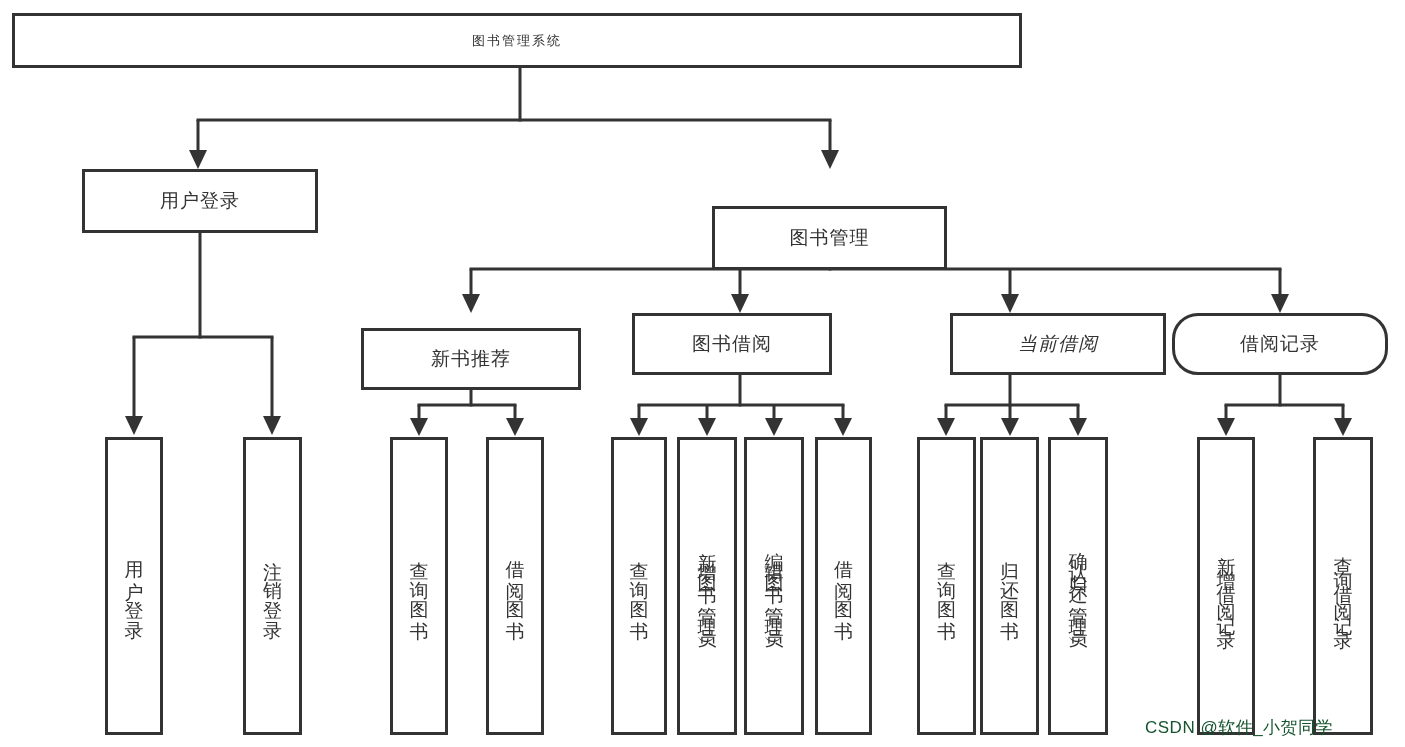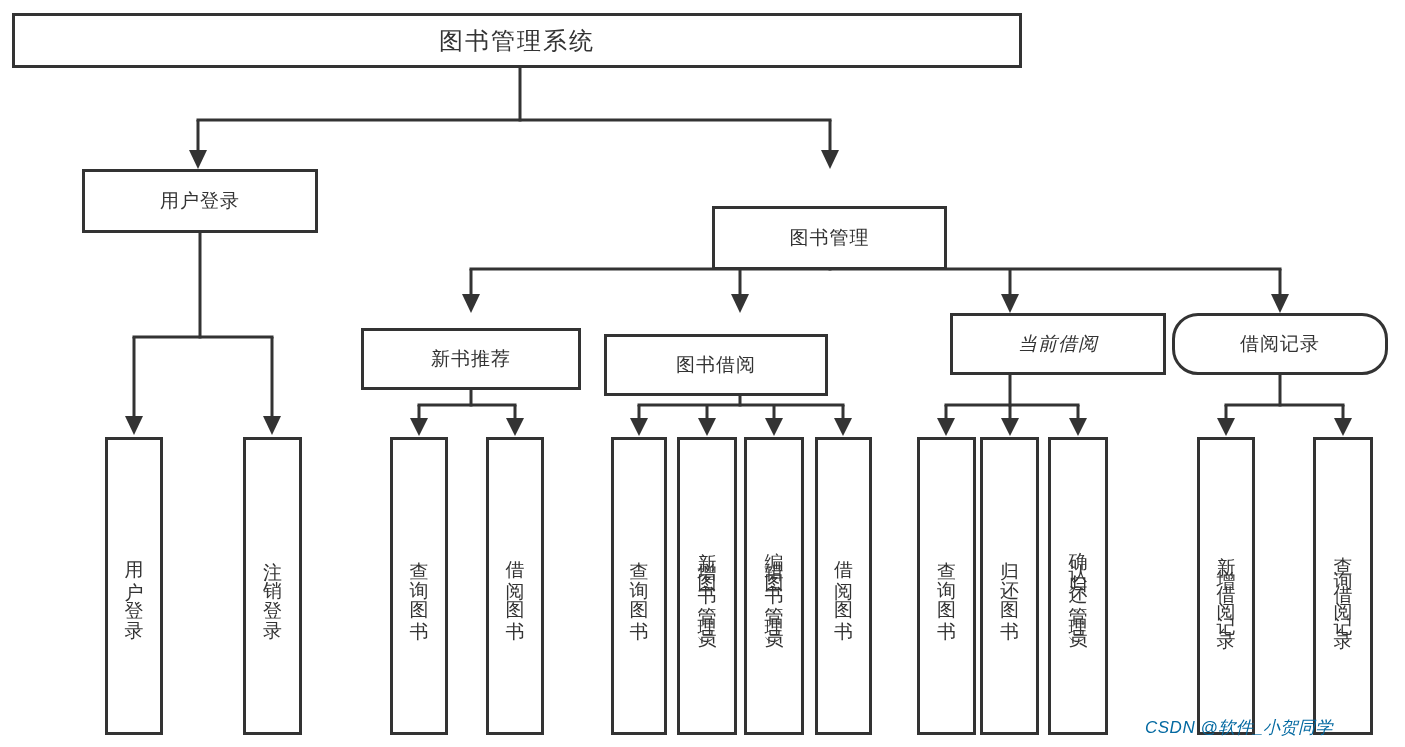--- a/index.html
+++ b/index.html
@@ -25,39 +25,38 @@
     box-sizing: border-box;
     border: 3px solid #333333;
     background: #ffffff;
     color: #333333;
     display: flex;
     align-items: center;
     justify-content: center;
     z-index: 1;
   }
   .h-label { font-size: 19px; letter-spacing: 1px; }
-  .root-label { font-size: 24px; letter-spacing: 2px; }
+  .root-label { font-size: 13px; letter-spacing: 2px; }
   .v-box {
     writing-mode: vertical-rl;
     text-orientation: mixed;
     font-size: 19px;
   }
   .v4 { letter-spacing: 20px; }
   .v6 { letter-spacing: 15px; }
   .v9 { letter-spacing: 11px; }
   .watermark {
     position: absolute;
     left: 1145px;
     top: 716px;
     font-size: 17px;
-    color: #0369a1;
+    color: #14532d;
     letter-spacing: 0.5px;
     z-index: 2;
     white-space: nowrap;
-    font-style: italic;
   }
 </style>
 </head>
 <body>
 
 <div id="stage">
 
   <svg id="wires" xmlns="http://www.w3.org/2000/svg">
 
     <g>
@@ -133,21 +132,21 @@
       <polygon points="1334,418 1352,418 1343,436"></polygon>
     </g>
   </svg>
 
   <div class="box root-label" style="left:12px; top:13px; width:1010px; height:55px;">图书管理系统</div>
 
   <div class="box h-label" style="left:82px; top:169px; width:236px; height:64px;">用户登录</div>
   <div class="box h-label" style="left:712px; top:169px; width:235px; height:64px;margin-top:37px;">图书管理</div>
 
   <div class="box h-label" style="left:361px; top:313px; width:220px; height:62px;margin-top:15px;">新书推荐</div>
-  <div class="box h-label" style="left:604px; top:313px; width:224px; height:62px;margin-top:21px;">图书借阅</div>
+  <div class="box h-label" style="left:632px; top:313px; width:200px; height:62px;">图书借阅</div>
   <div class="box h-label" style="left:950px; top:313px; width:216px; height:62px;font-style:italic;">当前借阅</div>
   <div class="box h-label" style="left:1172px; top:313px; width:216px; height:62px;border-radius:26px;">借阅记录</div>
 
   <div class="box v-box v4" style="left:105px; top:437px; width:58px; height:298px;">用户登录</div>
   <div class="box v-box v4" style="left:243px; top:437px; width:59px; height:298px;">注销登录</div>
 
   <div class="box v-box v4" style="left:390px; top:437px; width:58px; height:298px;">查询图书</div>
   <div class="box v-box v4" style="left:486px; top:437px; width:58px; height:298px;">借阅图书</div>
 
   <div class="box v-box v4" style="left:611px; top:437px; width:56px; height:298px;">查询图书</div>

